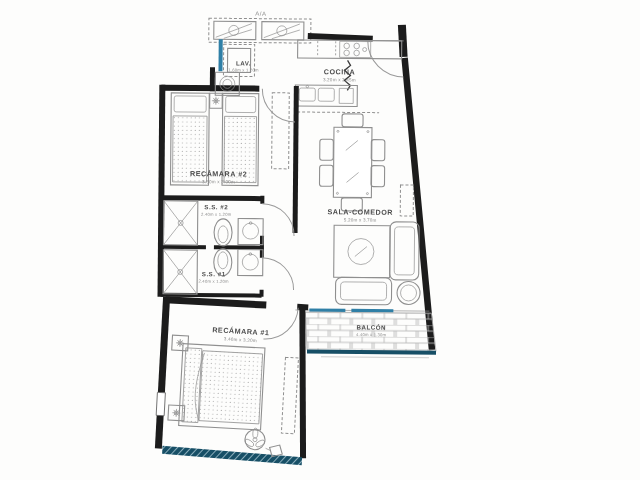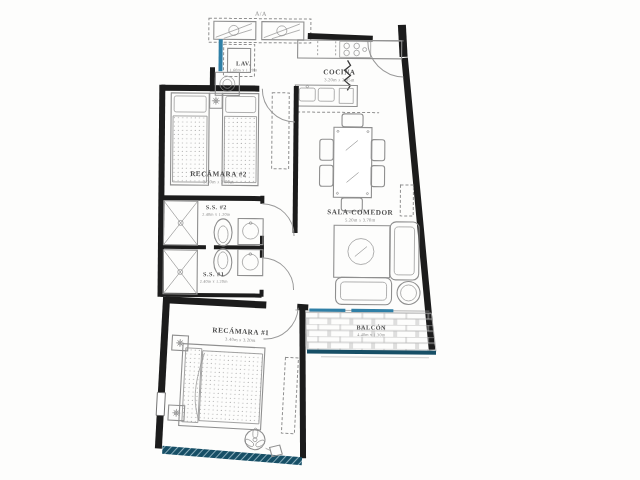--- a/index.html
+++ b/index.html
@@ -2,21 +2,21 @@
 <html style="--wall: #1c1c1c; --accent: #2f7fa6; --accentdark: #174f66; --line: #8f8f8f; --labeltext: #4d4d4d; --dimtext: #8a8a8a; --brickline: #b9b9b9; --dotfill: #9b9b9b; --paper: #fdfdfc;"><head>
 <meta charset="utf-8">
 <style>
   :root{
     --wall:#1c1c1c; --accent:#2f7fa6; --accentdark:#174f66;
     --line:#8f8f8f; --labeltext:#4d4d4d; --dimtext:#8a8a8a;
     --brickline:#b9b9b9; --dotfill:#9b9b9b; --paper:#fdfdfc;
   }
   html,body{margin:0;padding:0;width:640px;height:480px;overflow:hidden;background:var(--paper);}
   .stage{position:relative;width:640px;height:480px;background:var(--paper);
-         font-family:Liberation Serif, serif;}
+         font-family:Liberation Sans, sans-serif;}
   svg{display:block;}
   .wall{stroke:var(--wall);fill:none;}
   .ln-thin{stroke:var(--line);fill:none;stroke-width:0.7;}
   .dash{stroke:var(--line);fill:none;stroke-width:1;stroke-dasharray:3 2;}
   .dash2{stroke:var(--line);fill:none;stroke-width:0.8;stroke-dasharray:2 2;}
   .arc{stroke:#9a9a9a;fill:none;stroke-width:1;}
   .teal{stroke:var(--accent);fill:none;}
   .tealdark{stroke:var(--accentdark);fill:none;}
   .furn{stroke:var(--line);fill:#ffffff;stroke-width:1.1;}
   .furn-nf{stroke:var(--line);fill:none;stroke-width:1.1;}

